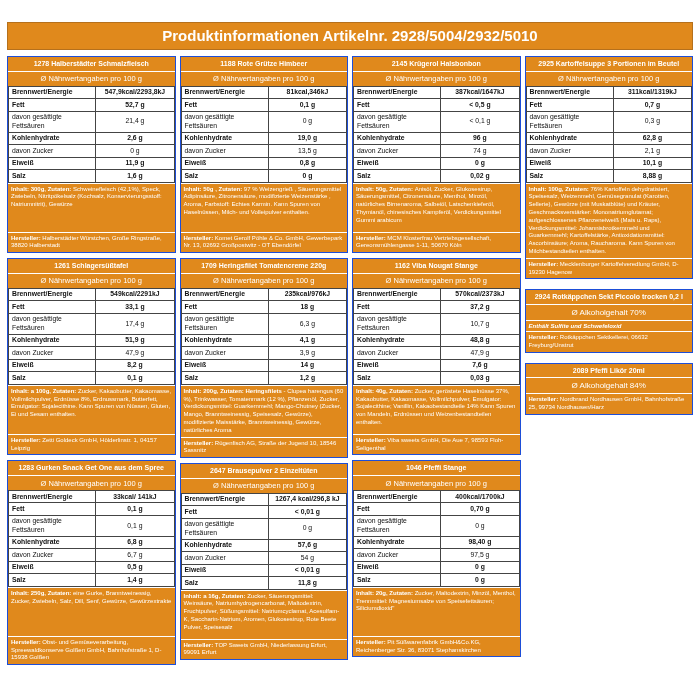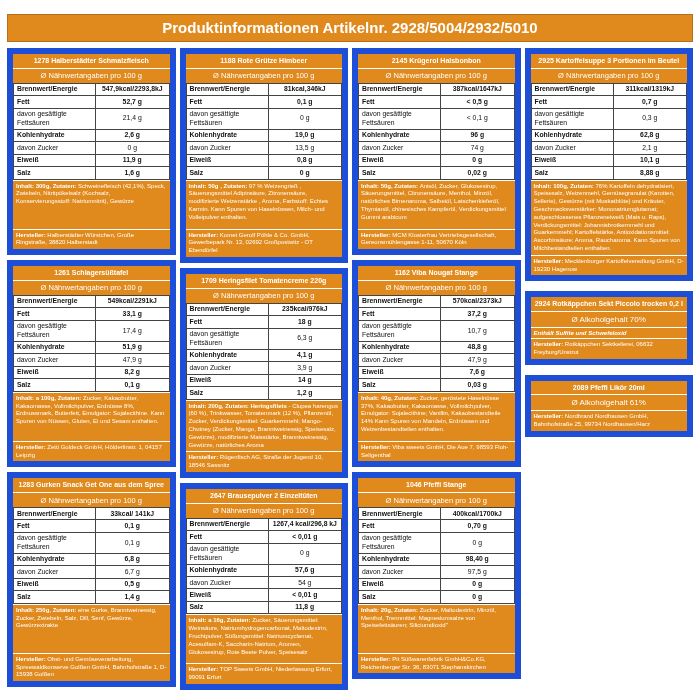--- a/index.html
+++ b/index.html
@@ -1,24 +1,24 @@
 <!DOCTYPE html>
 <html><head>
 <meta charset="utf-8">
 <style>
   html,body{margin:0;padding:0;background:#ffffff;}
   body{width:700px;height:700px;overflow:hidden;font-family:"Liberation Sans",sans-serif;-webkit-font-smoothing:antialiased;}
-  .page{width:700px;height:512px;box-sizing:border-box;padding:14px 7px;}
+  .page{width:700px;height:512px;box-sizing:border-box;padding:22px 7px;}
   .banner{
     background:#E0891C;border:1px solid #b5701c;color:#fff;font-weight:bold;
     text-align:center;font-size:15px;line-height:26px;height:26px;margin-bottom:6px;
   }
   .grid{display:grid;grid-template-columns:repeat(4,1fr);gap:4px;}
   .col{display:flex;flex-direction:column;}
-  .card{margin-bottom:5px;border:6px solid #1d4ed8;background:#fff;}
+  .card{margin-bottom:5px;border:1px solid #1d4ed8;background:#fff;}
   .card > * + *{border-top:1px solid #ffffff;}
   .card-title{
     background:#E0891C;color:#fff;font-weight:bold;font-size:7px;line-height:1.1;
     text-align:center;padding:3px 1px;white-space:nowrap;overflow:hidden;
   }
   .card-sub{
     background:#E0891C;color:#fff;font-size:7.5px;text-align:center;padding:2.5px 1px;
   }
   table.nut{width:100%;border-collapse:collapse;background:#fff;table-layout:fixed;}
   table.nut td{
@@ -440,18 +440,18 @@
           <div class="herst"><b>Hersteller: </b>Mecklenburger Kartoffelveredlung GmbH, D-19230 Hagenow</div>
         </section>
         <section class="card small">
           <div class="card-title">2924 Rotkäppchen Sekt Piccolo trocken 0,2 l</div>
           <div class="card-sub">Ø Alkoholgehalt 70%</div>
           <div class="note">Enthält Sulfite und Schwefeloxid</div>
           <div class="herst"><b>Hersteller: </b>Rotkäppchen Sektkellerei, 06632 Freyburg/Unstrut</div>
         </section>
         <section class="card small">
           <div class="card-title">2089 Pfeffi Likör 20ml</div>
-          <div class="card-sub">Ø Alkoholgehalt 61%</div>
+          <div class="card-sub">Ø Alkoholgehalt 84%</div>
           <div class="herst"><b>Hersteller: </b>Nordbrand Nordhausen GmbH, Bahnhofstraße 25, 99734 Nordhausen/Harz</div>
         </section>
       </div>
     </main>
 </div>
 
 </body></html>

